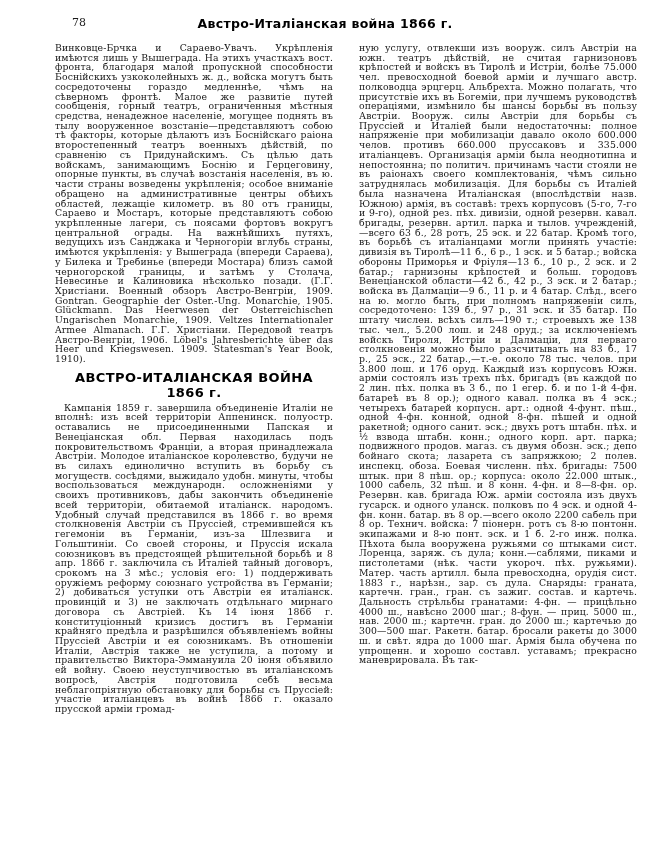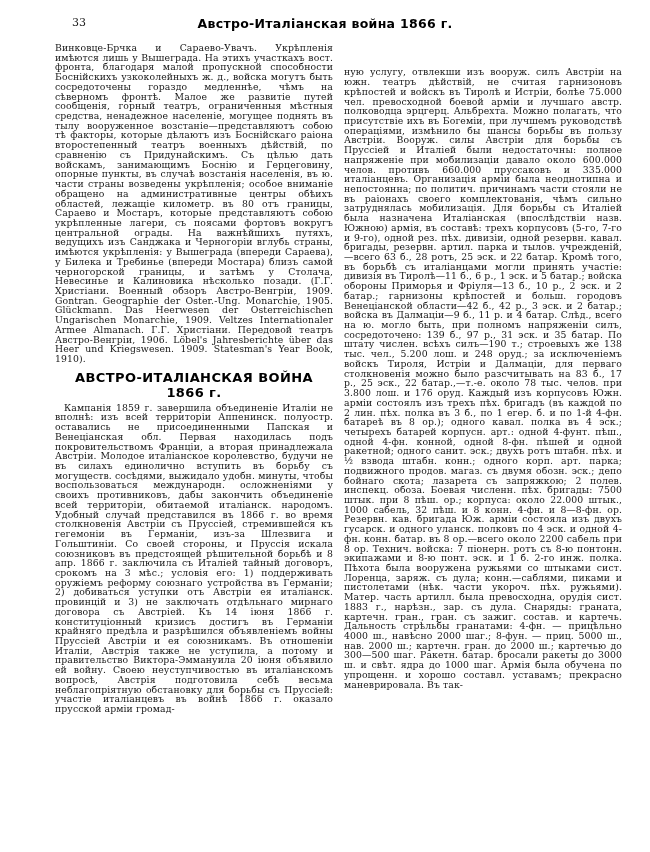--- a/index.html
+++ b/index.html
@@ -32,22 +32,21 @@
     text-align: center;
     font-family: "DejaVu Sans", sans-serif;
     font-weight: bold;
     font-size: 12.5px;
     letter-spacing: 0.3px;
     color: #000;
   }
   .columns {
     display: flex;
     margin: 11px 32px 0 55px;
-    gap: 11px;
-    align-items: center;
+    gap: 26px;
   }
   .col {
     width: 278px;
     flex: 0 0 278px;
   }
   .para {
     margin: 0;
     font-size: 9.3px;
     line-height: 9.72px;
     text-align: justify;
@@ -65,21 +64,21 @@
     letter-spacing: 0.4px;
     color: #000;
   }
 </style>
 </head>
 <body>
 
 <div class="page">
 
   <div class="running-header">
-    <span class="page-num">33</span>
+    <span class="page-num">78</span>
     <div class="header-title">Австро-Италіанская война 1866 г.</div>
   </div>
 
   <div class="columns">
 
     <div class="col">
       <p class="para"><span>Винковце-Брчка и Сараево-Увачъ. Укрѣпленія имѣются лишь у Вышеграда. На этихъ участкахъ вост. фронта, благодаря малой пропускной способности Боснійскихъ узкоколейныхъ ж. д., войска могутъ быть сосредоточены гораздо медленнѣе, чѣмъ на сѣверномъ фронтѣ. Малое же развитіе путей сообщенія, горный театръ, ограниченныя мѣстныя средства, ненадежное населеніе, могущее поднять въ тылу вооруженное возстаніе—представляютъ собою тѣ факторы, которые дѣлаютъ изъ Боснійскаго раіона второстепенный театръ военныхъ дѣйствій, по сравненію съ Придунайскимъ. Съ цѣлью дать войскамъ, занимающимъ Боснію и Герцеговину, опорные пункты, въ случаѣ возстанія населенія, въ ю. части страны возведены укрѣпленія; особое вниманіе обращено на административные центры обѣихъ областей, лежащіе километр. въ 80 отъ границы, Сараево и Мостаръ, которые представляютъ собою укрѣпленные лагери, съ поясами фортовъ вокругъ центральной ограды. На важнѣйшихъ путяхъ, ведущихъ изъ Санджака и Черногоріи вглубь страны, имѣются укрѣпленія: у </span><span class="it">Вышеграда</span><span> (впереди Сараева), у </span><span class="it">Билека</span><span> и </span><span class="it">Требинье</span><span> (впереди Мостара) близъ самой черногорской границы, и затѣмъ у </span><span class="it">Столача</span><span>, </span><span class="it">Невесинье</span><span> и </span><span class="it">Калиновика</span><span> нѣсколько позади. (</span><span class="it">Г.Г. Христіани.</span><span> Военный обзоръ Австро-Венгріи, 1909. </span><span class="it">Gontran.</span><span> Geographie der Oster.-Ung. Monarchie, 1905. </span><span class="it">Glückmann.</span><span> Das Heerwesen der Osterreichischen Ungarischen Monarchie, 1909. Veltzes Internationaler Armee Almanach. </span><span class="it">Г.Г. Христіани.</span><span> Передовой театръ Австро-Венгріи, 1906. Löbel's Jahresberichte über das Heer und Kriegswesen. 1909. Statesman's Year Book, 1910).</span></p>
       <h2 class="section-heading">АВСТРО-ИТАЛІАНСКАЯ ВОЙНА 1866 г.</h2>
       <p class="para indent"><span>Кампанія 1859 г. завершила объединеніе Италіи не вполнѣ: изъ всей территоріи Аппенинск. полуостр. оставались не присоединенными Папская и Венеціанская обл. Первая находилась подъ покровительствомъ Франціи, а вторая принадлежала Австріи. Молодое италіанское королевство, будучи не въ силахъ единолично вступить въ борьбу съ могуществ. сосѣдями, выжидало удобн. минуты, чтобы воспользоваться международн. осложненіями у своихъ противниковъ, дабы закончить объединеніе всей территоріи, обитаемой италіанск. народомъ. Удобный случай представился въ 1866 г. во время столкновенія Австріи съ Пруссіей, стремившейся къ гегемоніи въ Германіи, изъ-за Шлезвига и Гольштиніи. Со своей стороны, и Пруссія искала союзниковъ въ предстоящей рѣшительной борьбѣ и 8 апр. 1866 г. заключила съ Италіей тайный договоръ, срокомъ на 3 мѣс.; условія его: 1) поддерживать оружіемъ реформу союзнаго устройства въ Германіи; 2) добиваться уступки отъ Австріи ея италіанск. провинцій и 3) не заключать отдѣльнаго мирнаго договора съ Австріей. Къ 14 іюня 1866 г. конституціонный кризисъ достигъ въ Германіи крайняго предѣла и разрѣшился объявленіемъ войны Пруссіей Австріи и ея союзникамъ. Въ отношеніи Италіи, Австрія также не уступила, а потому и правительство Виктора-Эммануила 20 іюня объявило ей войну. Своею неуступчивостью въ италіанскомъ вопросѣ, Австрія подготовила себѣ весьма неблагопріятную обстановку для борьбы съ Пруссіей: участіе италіанцевъ въ войнѣ 1866 г. оказало прусской арміи громад-</span></p>
     </div>

